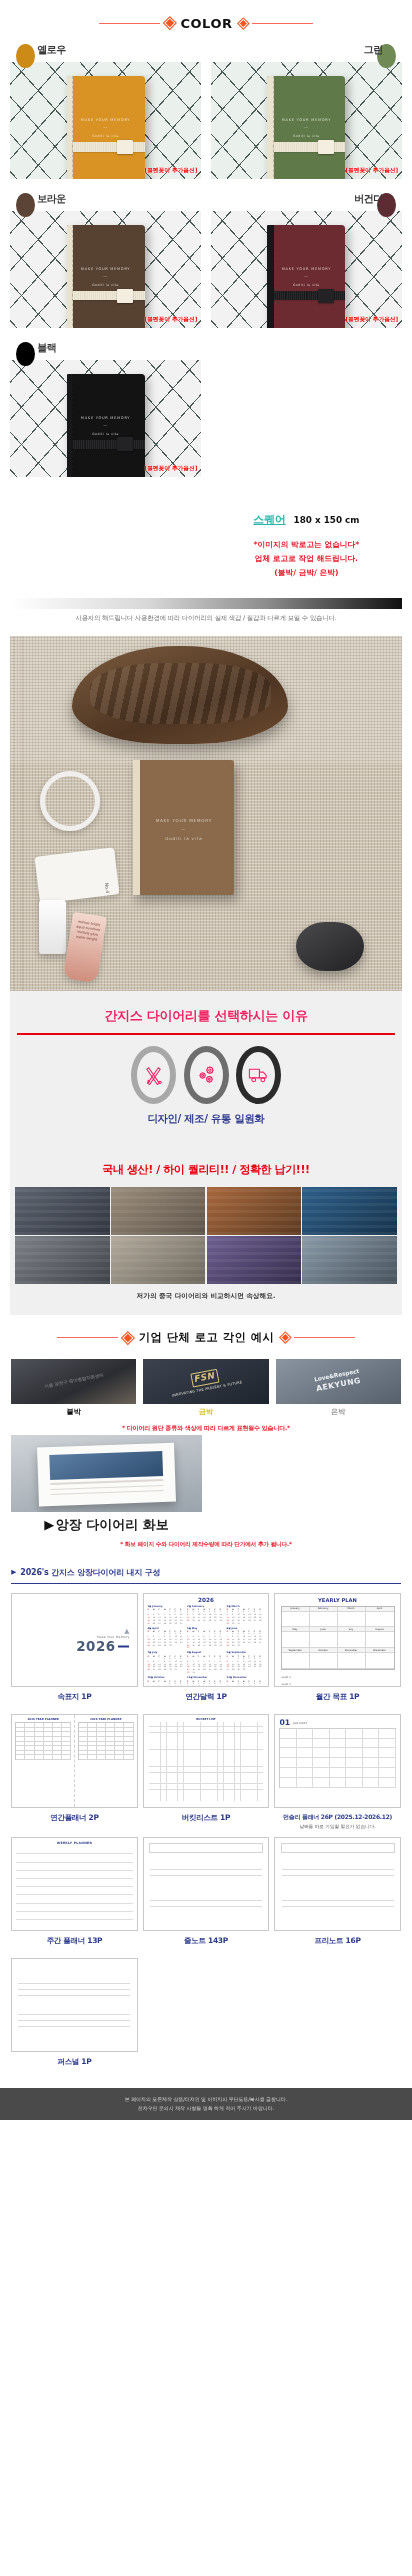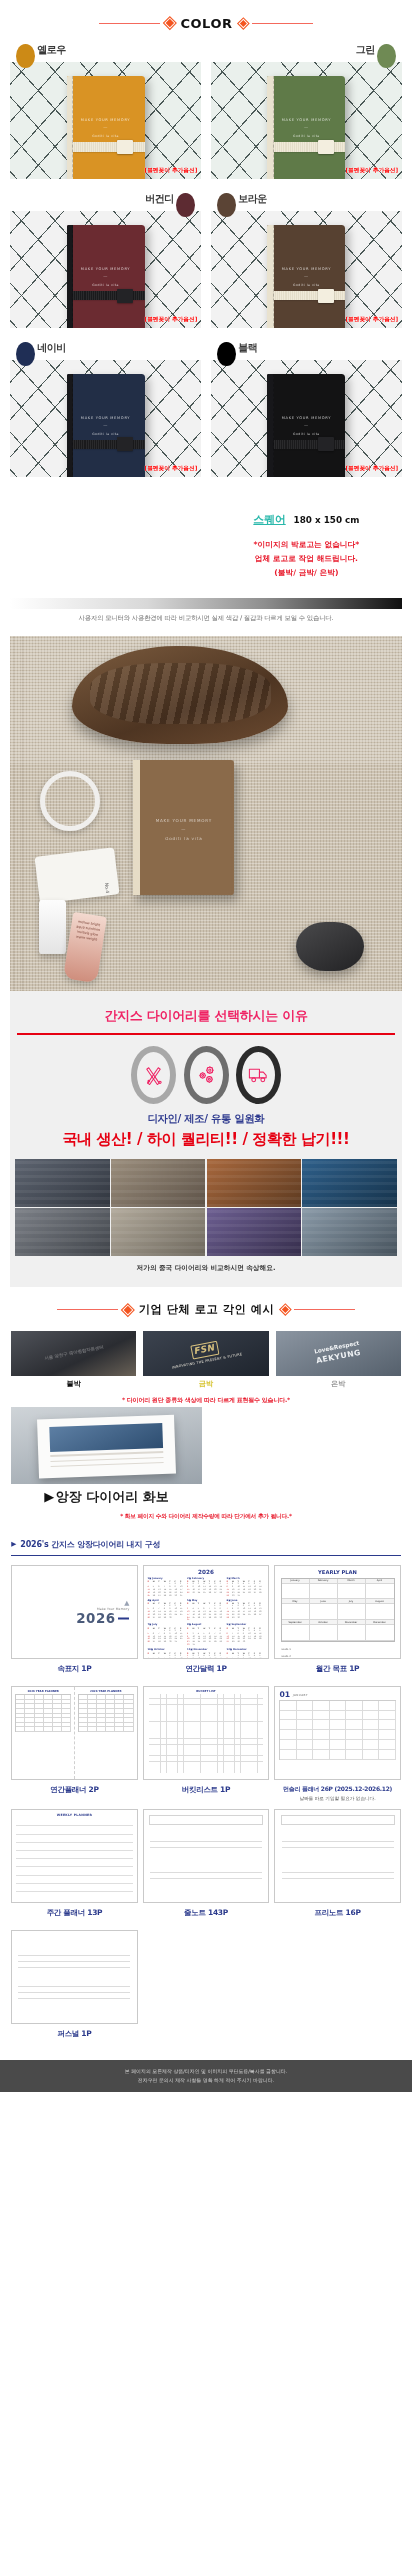--- a/index.html
+++ b/index.html
@@ -49,21 +49,21 @@
     z-index:3;
   }
   .cname {
     position:absolute; top:-1px;
     font-size:10px; font-weight:bold; color:#3a3a3a;
     letter-spacing:-0.5px; z-index:4; line-height:1.1;
   }
   .color-cell.left .swatch { left:6.2px; }
   .color-cell.left .cname { left:27px; }
   .color-cell.right .swatch { right:6.2px; }
-  .color-cell.right .cname { right:27px; }
+  .color-cell.right .cname { right:19px; }
 
   .photo {
     position:relative; width:100%; height:117px; overflow:hidden;
     background:#eef1ef;
   }
   .photo .tilebg {
     position:absolute; inset:-20%;
     background-color:#f1f4f2;
     background-image:
       repeating-linear-gradient(48deg, transparent 0 24px, #2f3f3d 24px 25px),
@@ -218,22 +218,22 @@
   }
   .ico.g1 { border:6.7px solid #a8a8a8; }
   .ico.g2 { border:6.7px solid #6e6e6e; }
   .ico.g3 { border:6.7px solid #2b2b2b; }
   .ico svg { width:23px; height:23px; }
   .reason-l1 {
     text-align:center; color:#2f3b8f; font-size:10.3px; font-weight:bold;
     padding:5.2px 0 3.1px; letter-spacing:-0.3px;
   }
   .reason-l2 {
-    text-align:center; color:#e60012; font-size:15px; font-weight:bold;
-    padding:1px 0 9.3px; letter-spacing:-0.4px;
+    text-align:center; color:#e60012; font-size:11px; font-weight:bold;
+    padding:1px 0 9.3px; letter-spacing:-0.4px;margin-top:32px;
   }
   .factory-strip {
     display:grid; grid-template-columns:repeat(4,1fr); gap:1.5px; padding:0 5.2px;
   }
   .fimg { height:48px; position:relative; overflow:hidden; }
   .fimg.a { background:linear-gradient(145deg,#5d6470,#31363f); }
   .fimg.b { background:linear-gradient(145deg,#9a8d7c,#5e5348); }
   .fimg.c { background:linear-gradient(145deg,#a8683d,#5d3a20); }
   .fimg.d { background:linear-gradient(145deg,#2e5f8a,#16334b); }
   .fimg.e { background:linear-gradient(145deg,#7c8087,#3f4349); }
@@ -448,73 +448,56 @@
           <div class="book " style="background:#5f7a48">
             <div class="spine"></div>
             <div class="emboss"><span>MAKE YOUR MEMORY</span><span class="dash">—</span><span class="sub">Goditi la vita</span></div>
             <div class="band ">
               <span class="buckle"></span>
             </div>
           </div>
           <span class="badge-opt">[볼펜꽂이 추가옵션]</span>
         </div>
       </div>
+      <div class="color-cell left">
+        <div class="label-row">
+          <span class="swatch" style="background:#5b4435"></span>
+          <span class="cname">보라운</span>
+        </div>
+        <div class="photo cool">
+          <div class="tilebg"></div>
+          <div class="book " style="background:#574131">
+            <div class="spine"></div>
+            <div class="emboss"><span>MAKE YOUR MEMORY</span><span class="dash">—</span><span class="sub">Goditi la vita</span></div>
+            <div class="band ">
+              <span class="buckle"></span>
+            </div>
+          </div>
+          <span class="badge-opt">[볼펜꽂이 추가옵션]</span>
+        </div>
+      </div>
       <div class="color-cell right">
         <div class="label-row">
           <span class="swatch" style="background:#5d2b32"></span>
           <span class="cname">버건디</span>
         </div>
         <div class="photo cool">
           <div class="tilebg"></div>
           <div class="book dark" style="background:#6b2b31">
             <div class="spine"></div>
             <div class="emboss"><span>MAKE YOUR MEMORY</span><span class="dash">—</span><span class="sub">Goditi la vita</span></div>
             <div class="band dark">
               <span class="buckle"></span>
             </div>
           </div>
           <span class="badge-opt">[볼펜꽂이 추가옵션]</span>
         </div>
       </div>
       <div class="color-cell left">
         <div class="label-row">
-          <span class="swatch" style="background:#5b4435"></span>
-          <span class="cname">보라운</span>
-        </div>
-        <div class="photo cool">
-          <div class="tilebg"></div>
-          <div class="book " style="background:#574131">
-            <div class="spine"></div>
-            <div class="emboss"><span>MAKE YOUR MEMORY</span><span class="dash">—</span><span class="sub">Goditi la vita</span></div>
-            <div class="band ">
-              <span class="buckle"></span>
-            </div>
-          </div>
-          <span class="badge-opt">[볼펜꽂이 추가옵션]</span>
-        </div>
-      </div>
-      <div class="color-cell left">
-        <div class="label-row">
-          <span class="swatch" style="background:#1f2e55"></span>
-          <span class="cname">네이비</span>
-        </div>
-        <div class="photo cool">
-          <div class="tilebg"></div>
-          <div class="book dark" style="background:#222e46">
-            <div class="spine"></div>
-            <div class="emboss"><span>MAKE YOUR MEMORY</span><span class="dash">—</span><span class="sub">Goditi la vita</span></div>
-            <div class="band dark">
-              <span class="buckle"></span>
-            </div>
-          </div>
-          <span class="badge-opt">[볼펜꽂이 추가옵션]</span>
-        </div>
-      </div>
-      <div class="color-cell left">
-        <div class="label-row">
           <span class="swatch" style="background:#000000"></span>
           <span class="cname">블랙</span>
         </div>
         <div class="photo cool">
           <div class="tilebg"></div>
           <div class="book dark" style="background:#131314">
             <div class="spine"></div>
             <div class="emboss"><span>MAKE YOUR MEMORY</span><span class="dash">—</span><span class="sub">Goditi la vita</span></div>
             <div class="band dark">
               <span class="buckle"></span>
@@ -532,21 +515,21 @@
         <span class="spec-square">스퀘어</span>
         <span class="spec-dim">180 x 150 cm</span>
       </div>
       <div class="spec-red">*이미지의 박로고는 없습니다*</div>
       <div class="spec-red">업체 로고로 작업 해드립니다.</div>
       <div class="spec-red">(불박/ 금박/ 은박)</div>
     </div>
   </div>
 
   <div class="grad-bar"></div>
-  <div class="mon-note">사용자의 모니터와 사용환경에 따라 비교하시면 실제 색감 / 질감과 다르게 보일 수 있습니다.</div>
+  <div class="mon-note">사용자의 해드립니다 사용환경에 따라 다이어리의 실제 색감 / 질감과 다르게 보일 수 있습니다.</div>
 
   <div class="life-photo">
     <div class="linen"></div>
     <div class="lp-bag"></div>
     <div class="lp-cable"></div>
     <div class="lp-book">
       <div class="sp"></div>
       <div class="tx">
         <span>MAKE YOUR MEMORY</span><br>
         <span>—</span><br>

